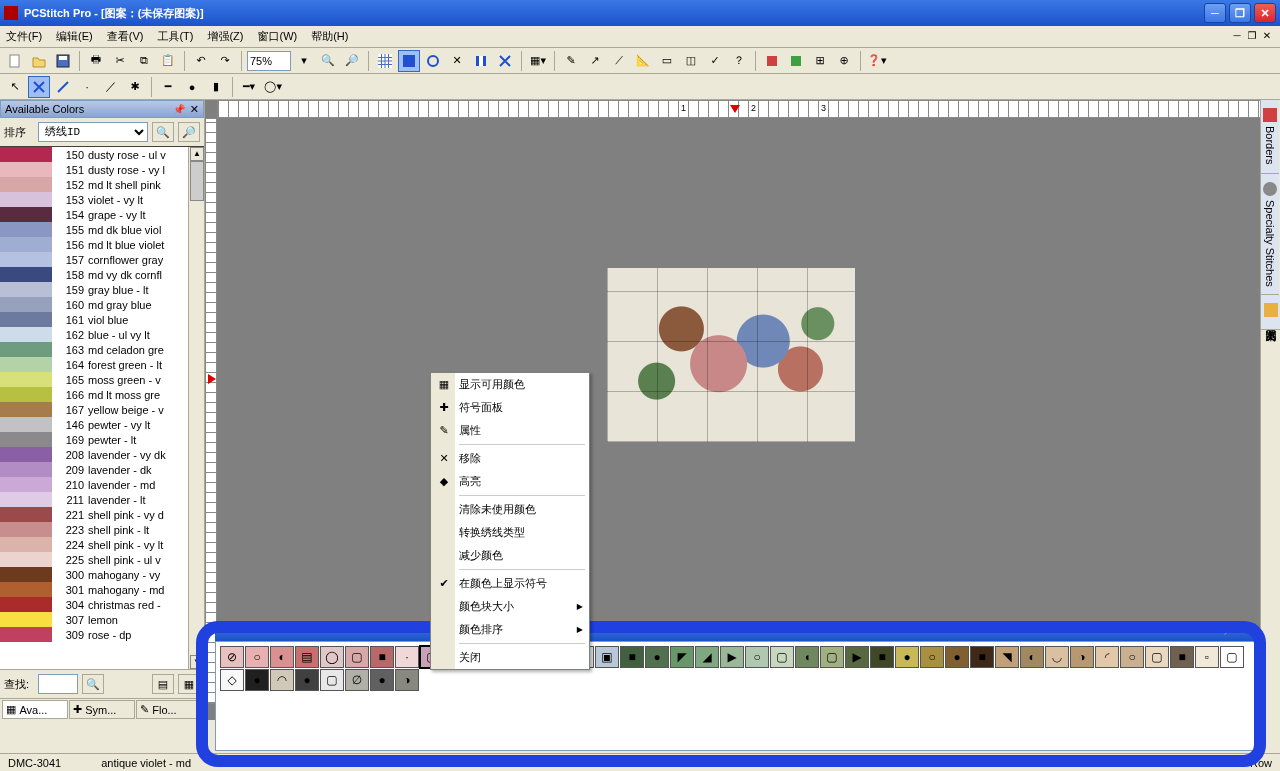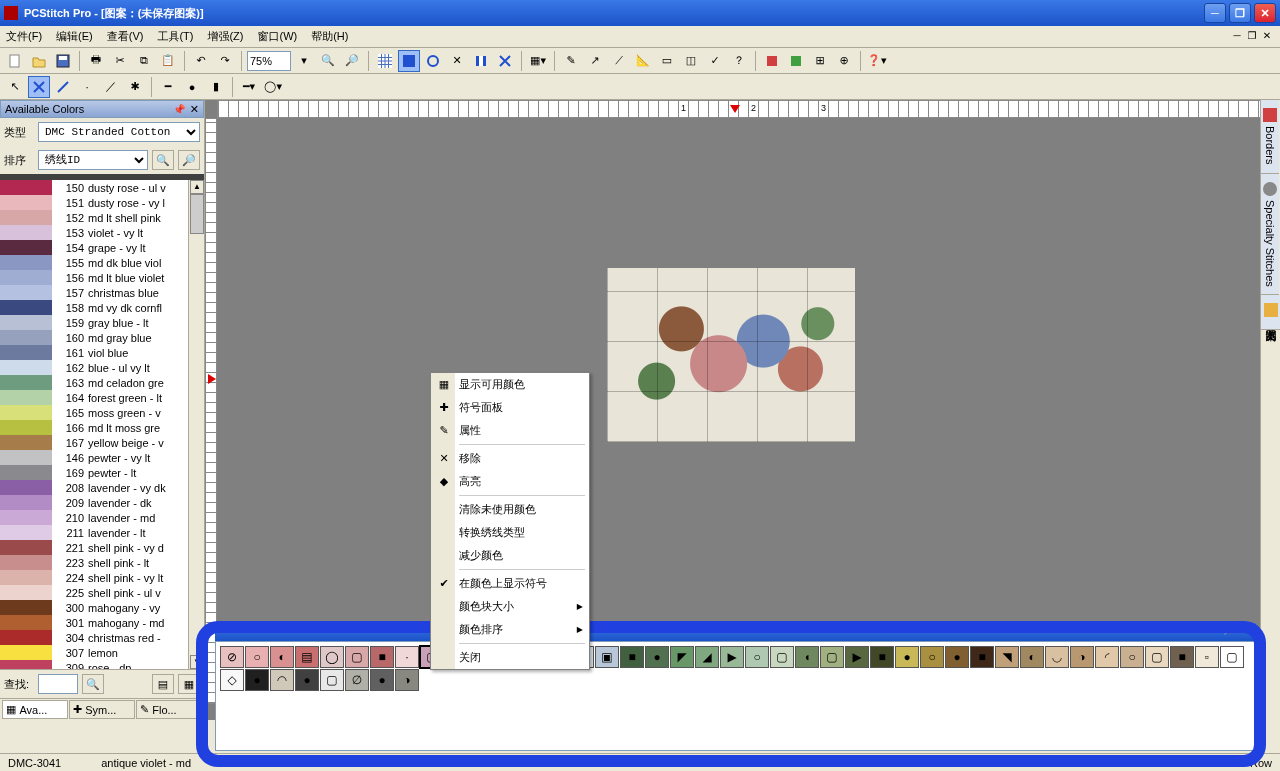--- a/index.html
+++ b/index.html
@@ -32,21 +32,21 @@
 .panelhead { height:18px; background:linear-gradient(#b8c9e8,#8aa4d2); border:1px solid #7f9db9; display:flex;align-items:center; padding:0 4px; font-family:"Courier New"; }
 .panelhead .pin { margin-left:auto; font-size:10px; }
 .panelhead .x { margin-left:4px; }
 
 .filterrow { display:flex; align-items:center; padding:4px; gap:4px; }
 .filterrow label { width:30px; }
 .filterrow select,.filterrow input { flex:1; height:20px; border:1px solid #7f9db9; background:#fff; padding:0 2px; font-family:"Courier New"; font-size:11px;}
 .filterrow input { width:40px; flex:none; }
 .smbtn { width:22px;height:20px;border:1px solid #aca899;background:#ece9d8;display:flex;align-items:center;justify-content:center; }
 
-.colorlist { flex:1; overflow:hidden; position:relative; background:#fff; border-top:6px solid #404040; }
+.colorlist { flex:1; overflow:hidden; position:relative; background:#fff; border-top:1px solid #404040; }
 .colorrow { display:flex; height:15px; align-items:center; }
 .swatch { width:52px; height:15px; }
 .colorid { width:36px; text-align:right; padding-right:4px; }
 .colorname { flex:1; white-space:nowrap; overflow:hidden; }
 .listscroll { position:absolute; right:0; top:0; width:16px; height:100%; background:#ece9d8; border-left:1px solid #aca899;}
 .scrollthumb { position:absolute; top:14px;left:1px;width:14px;height:40px;background:#cdcdcd;border:1px solid #888; }
 .scrollbtn { width:14px;height:14px;background:#ece9d8;border:1px solid #888;font-size:8px;text-align:center;line-height:12px; position:absolute; left:1px;}
 
 .bottomtabs { height:22px; display:flex; gap:1px; padding:1px 2px; background:#ece9d8; border-top:1px solid #aca899;}
 .btab { flex:1; border:1px solid #aca899; background:#ece9d8; display:flex;align-items:center; padding:0 3px; gap:3px; font-family:"Courier New"; overflow:hidden;}
@@ -245,24 +245,20 @@
 
 <div class="mainrow">
 
   <div class="sidebar">
     <div class="panelhead">
       <span>Available Colors</span>
       <span class="pin">📌</span>
       <span class="x">✕</span>
     </div>
     <div class="filterrow">
-      <label>类型</label>
-      <select><option>DMC Stranded Cotton</option></select>
-    </div>
-    <div class="filterrow">
       <label>排序</label>
       <select style="flex:1"><option>绣线ID</option></select>
       <div class="smbtn">🔍</div>
       <div class="smbtn">🔎</div>
     </div>
     <div class="colorlist" id="colorlist">
       <div class="colorrow">
           <div class="swatch" style="background:#b32851"></div>
           <div class="colorid">150</div>
           <div class="colorname">dusty rose - ul v</div>
@@ -293,21 +289,21 @@
           <div class="colorname">md dk blue viol</div>
         </div>
         <div class="colorrow">
           <div class="swatch" style="background:#a0add3"></div>
           <div class="colorid">156</div>
           <div class="colorname">md lt blue violet</div>
         </div>
         <div class="colorrow">
           <div class="swatch" style="background:#b4c1e0"></div>
           <div class="colorid">157</div>
-          <div class="colorname">christmas blue</div>
+          <div class="colorname">cornflower gray</div>
         </div>
         <div class="colorrow">
           <div class="swatch" style="background:#3a4a80"></div>
           <div class="colorid">158</div>
           <div class="colorname">md vy dk cornfl</div>
         </div>
         <div class="colorrow">
           <div class="swatch" style="background:#b8c0d6"></div>
           <div class="colorid">159</div>
           <div class="colorname">gray blue - lt</div>

